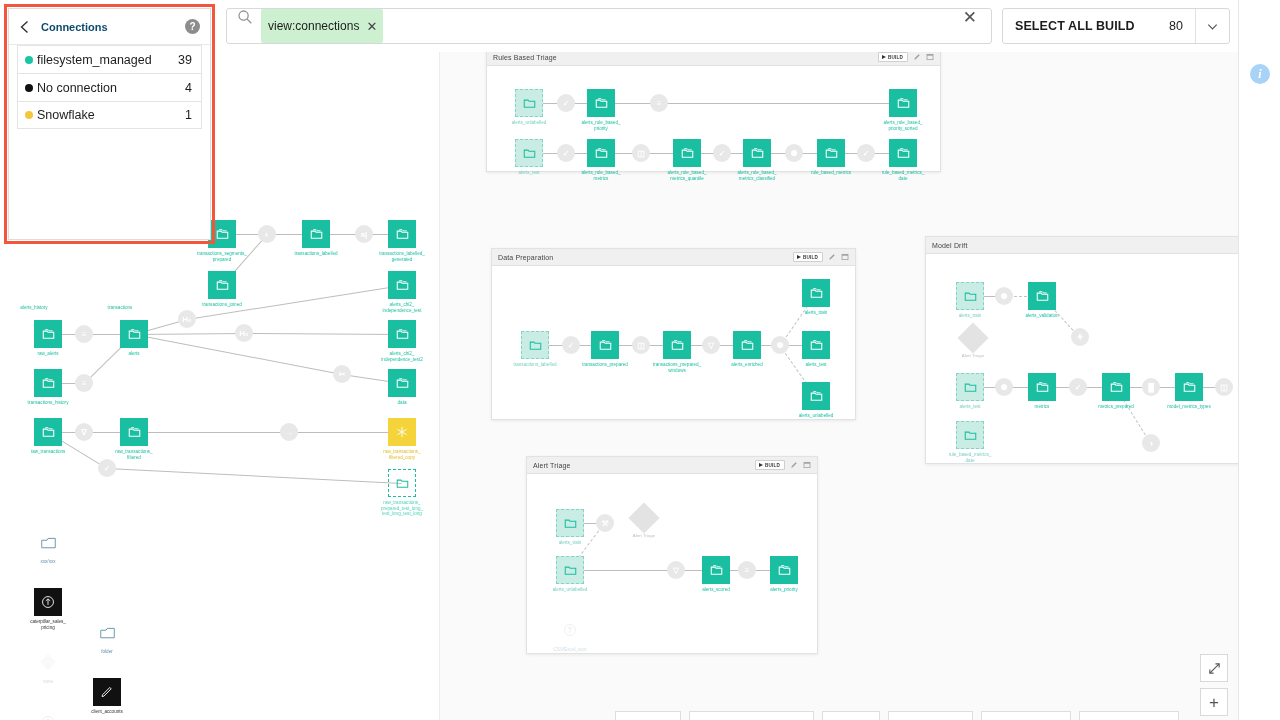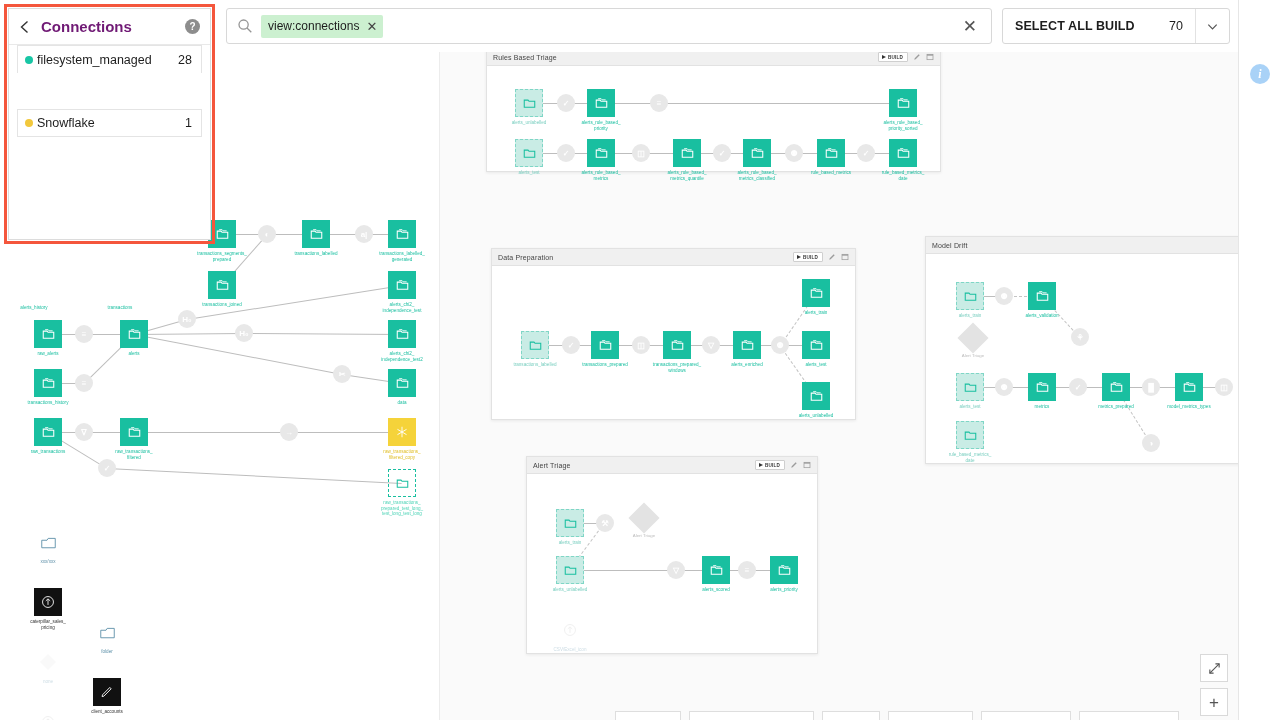--- a/index.html
+++ b/index.html
@@ -12,21 +12,21 @@
   }
   #app { position: relative; width: 1280px; height: 720px; background: #fff; }
 
   
   .topbar {
     position: absolute; left: 220px; top: 0; width: 1060px; height: 52px;
     background: #fff; display: flex; align-items: center; padding: 0 10px 0 6px;
   }
   .search-box {
     flex: 1 1 auto; height: 36px; border: 1px solid #d8d8d8; border-radius: 3px;
-    background: #fff; display: flex; align-items: center; padding: 0 10px;
+    background: #fff; display: flex; padding: 0 10px;
     position: relative;
   }
   .search-icon { width: 16px; height: 16px; flex: 0 0 auto; opacity: .62; margin-right: 8px; }
   .chip {
     background: #ccf0d0; color: #1d1d1d; font-size: 12px; line-height: 1;
     padding: 5px 6px 5px 7px; border-radius: 2px; display: flex; align-items: center; gap: 7px;
     white-space: nowrap;
   }
   .chip-x { font-size: 13px; color: #444; cursor: pointer; line-height: 1; }
   .search-clear {
@@ -142,38 +142,38 @@
   }
   .facet-outline {
     position: absolute; left: 4px; top: 4px; width: 211px; height: 240px;
     border: 3px solid #f4563c; z-index: 39; pointer-events: none;
   }
   .facet-head {
     height: 36px; display: flex; align-items: center; padding: 0 10px 0 8px;
     border-bottom: 1px solid #e9e9e9; gap: 8px;
   }
   .facet-back { width: 16px; height: 16px; cursor: pointer; }
-  .facet-title { font-size: 15px; font-weight: bold; color: #701a75; }
+  .facet-title { font-size: 11px; font-weight: bold; color: #0c4a6e; }
   .facet-help {
     margin-left: auto; width: 15px; height: 15px; border-radius: 50%;
     background: #8d8d8d; color: #fff; font-size: 10px; display: flex;
     align-items: center; justify-content: center; cursor: pointer; font-weight: bold;
   }
   .facet-sort {
     display: flex; align-items: center; padding: 9px 10px 7px 12px; gap: 12px;
   }
   .sort-opt { display: flex; align-items: center; gap: 5px; font-size: 12.5px; cursor: pointer; color: #1d1d1d; }
   .sort-opt.active { font-weight: bold; }
   .sort-spacer { flex: 0 0 18px; }
   .facet-list { padding: 0 8px; display: flex; flex-direction: column; }
   .facet-row {
     height: 28px; border: 1px solid #e4e4e4; border-bottom: none; display: flex;
     align-items: center; padding: 0 9px 0 7px; cursor: pointer; background: #fff;
   }
-  .facet-row:last-child { border-bottom: 1px solid #e4e4e4; margin-top: 36px; }
+  .facet-row:last-child { border-bottom: 1px solid #e4e4e4; }
   .facet-dot { width: 8px; height: 8px; border-radius: 50%; flex: 0 0 auto; margin-right: 4px; }
   .facet-label { font-size: 12.5px; color: #1d1d1d; white-space: nowrap; }
   .facet-count { margin-left: auto; font-size: 12.5px; color: #1d1d1d; }
 
   
   .zoom-controls { position: absolute; right: 10px; bottom: 4px; width: 28px; z-index: 30; }
   .zoom-btn {
     width: 28px; height: 28px; border: 1px solid #d9d9d9; background: #fff;
     display: flex; align-items: center; justify-content: center; cursor: pointer;
     margin-bottom: 6px; color: #555;
@@ -831,21 +831,26 @@
       <svg class="facet-back" viewBox="0 0 16 16">
         <path d="M10.5 2.5 L4.5 8 L10.5 13.5" fill="none" stroke="#333" stroke-width="1.4"></path>
       </svg>
       <span class="facet-title">Connections</span>
       <span class="facet-help">?</span>
     </div>
     <div class="facet-list" id="facet-list">
         <div class="facet-row">
           <span class="facet-dot" style="background: rgb(24, 198, 165);"></span>
           <span class="facet-label">filesystem_managed</span>
-          <span class="facet-count">28</span>
+          <span class="facet-count">39</span>
+        </div>
+        <div class="facet-row">
+          <span class="facet-dot" style="background: rgb(17, 17, 17);"></span>
+          <span class="facet-label">No connection</span>
+          <span class="facet-count">4</span>
         </div>
         <div class="facet-row">
           <span class="facet-dot" style="background: rgb(242, 200, 60);"></span>
           <span class="facet-label">Snowflake</span>
           <span class="facet-count">1</span>
         </div>
       </div>
   </div>
 
   <div class="topbar">
@@ -856,21 +861,21 @@
       </svg>
       <span class="chip">
         <span>view:connections</span>
         <span class="chip-x">✕</span>
       </span>
       <span class="search-clear">✕</span>
     </div>
     <div class="select-all">
       <div class="select-all-main">
         <span class="select-all-label">SELECT ALL BUILD</span>
-        <span class="select-all-count">70</span>
+        <span class="select-all-count">80</span>
       </div>
       <div class="select-all-caret">
         <svg width="13" height="13" viewBox="0 0 14 14">
           <path d="M2.5 5 L7 9.6 L11.5 5" fill="none" stroke="#555" stroke-width="1.3"></path>
         </svg>
       </div>
     </div>
     <div class="back-arrow">
       <svg width="20" height="20" viewBox="0 0 20 20">
         <line x1="3.5" y1="10" x2="16" y2="10" stroke="#555" stroke-width="1.3"></line>

